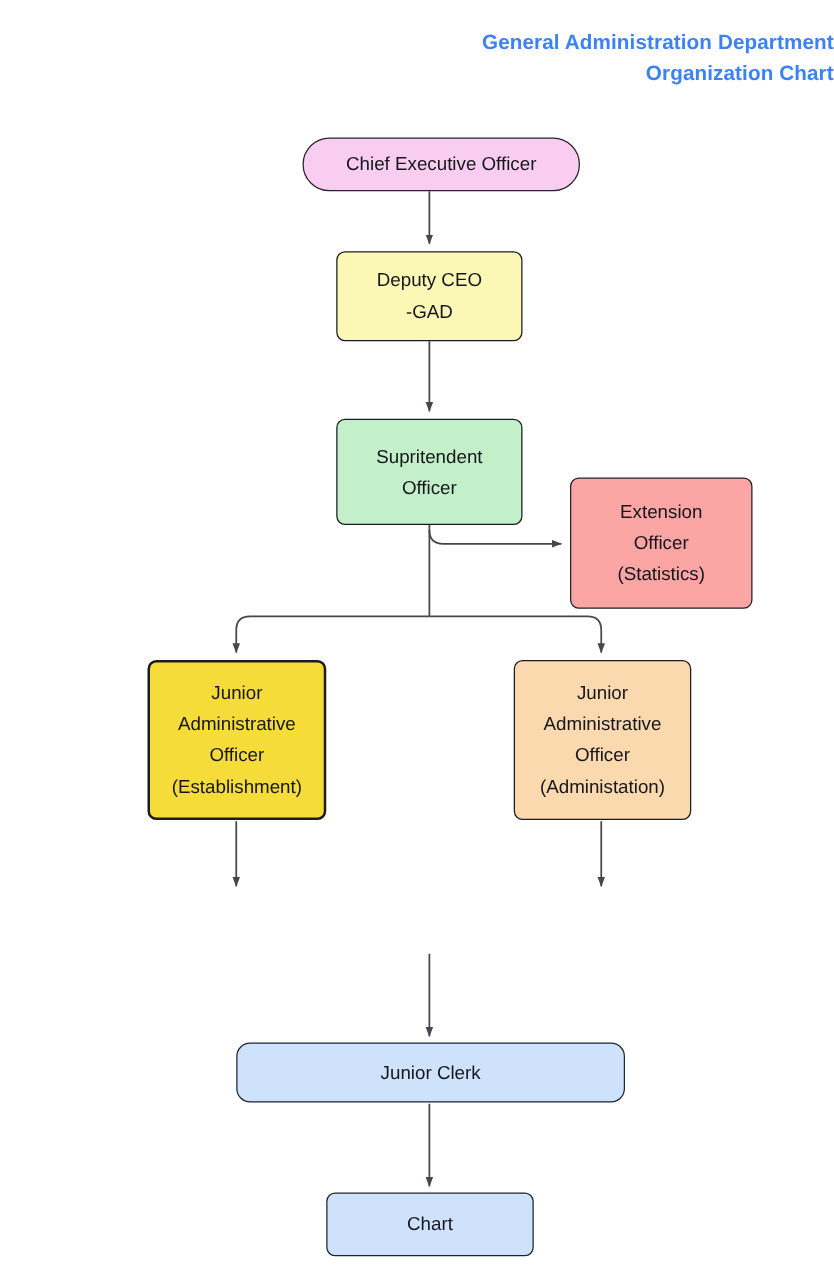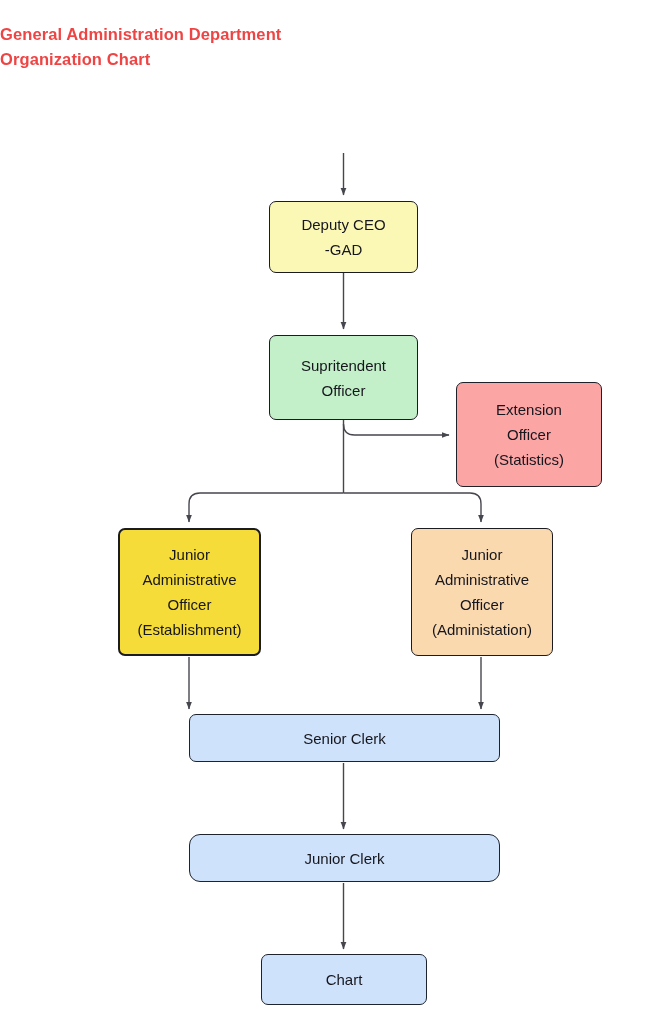--- a/index.html
+++ b/index.html
@@ -22,26 +22,26 @@
     width: 667px;
     height: 1024px;
   }
 
   
   .chart-title {
     position: absolute;
     left: 0;
     top: 22px;
     width: 667px;
-    text-align: left;
+    text-align: right;
     font-size: 16.5px;
     font-weight: bold;
     line-height: 25px;
     letter-spacing: 0.1px;
-    color: #ef4444;
+    color: #3b82f6;
   }
   .chart-title .title-line { display: block; }
 
   
   #connectors {
     position: absolute;
     left: 0;
     top: 0;
     width: 667px;
     height: 1024px;
@@ -146,20 +146,23 @@
 
     <path d="M189,657 L189,709" stroke="#46464e" stroke-width="1.4" fill="none" marker-end="url(#arrowhead)"></path>
 
     <path d="M481,657 L481,709" stroke="#46464e" stroke-width="1.4" fill="none" marker-end="url(#arrowhead)"></path>
 
     <path d="M343.5,763 L343.5,829" stroke="#46464e" stroke-width="1.4" fill="none" marker-end="url(#arrowhead)"></path>
 
     <path d="M343.5,883 L343.5,949" stroke="#46464e" stroke-width="1.4" fill="none" marker-end="url(#arrowhead)"></path>
   </svg>
 
+  <div class="node pill n-ceo">
+    <span class="node-label">Chief Executive Officer</span>
+  </div>
 
   <div class="node n-deputy-ceo">
     <span class="node-label">Deputy CEO
 -GAD</span>
   </div>
 
   <div class="node n-supritendent">
     <span class="node-label">Supritendent
 Officer</span>
   </div>
@@ -177,23 +180,20 @@
 (Establishment)</span>
   </div>
 
   <div class="node n-jao-administration">
     <span class="node-label">Junior
 Administrative
 Officer
 (Administation)</span>
   </div>
 
-  <div class="node n-senior-clerk">
-    <span class="node-label">Senior Clerk</span>
-  </div>
 
   <div class="node n-junior-clerk">
     <span class="node-label">Junior Clerk</span>
   </div>
 
   <div class="node n-peon">
     <span class="node-label">Chart</span>
   </div>
 
 </div>

